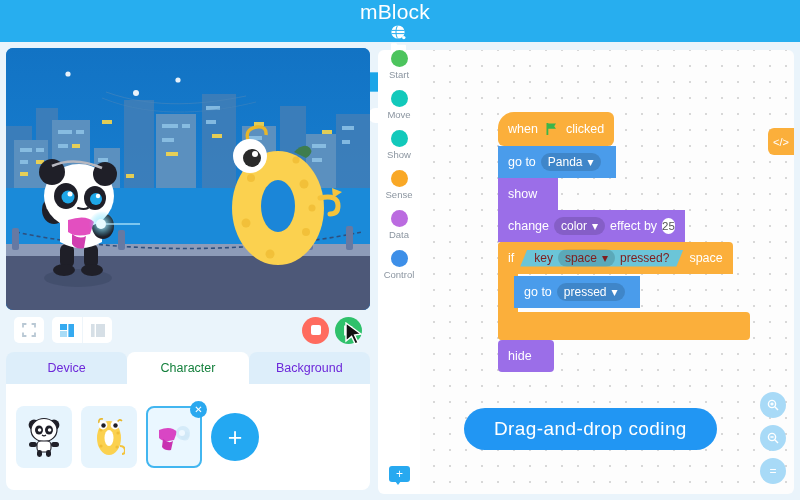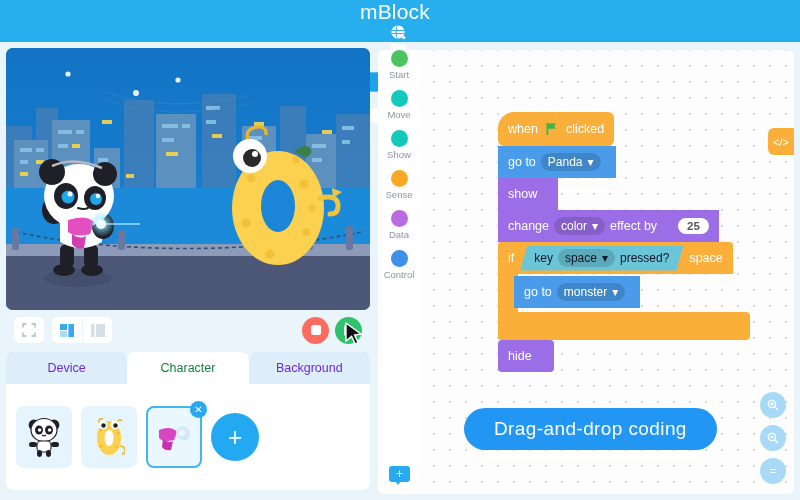--- a/index.html
+++ b/index.html
@@ -149,25 +149,25 @@
     border-radius: 0; cursor: grab;
   }
   .blk-orange { background: #fbaf3b; }
   .blk-blue   { background: #4a9ceb; }
   .blk-purple { background: #9b6ee8; }
   .drop {
     background: rgba(0,0,0,.14); border-radius: 10px; padding: 2px 7px;
     margin: 0 5px; font-size: 12px; display: inline-flex; align-items: center; gap: 5px;
   }
   .numoval {
-    background: #fff; color: #555; border-radius: 10px; padding: 2px 9px;
-    font-size: 11.5px; margin-left: 21px; font-weight: bold;
+    background: #fff; color: #555; border-radius: 10px; padding: 2px 0;
+    font-size: 11.5px; margin-left: 5px;
   }
   .hexcond {
-    background: #6bc5d8; color: #0f172a; font-size: 12px; height: 25px;
+    background: #6bc5d8; color: #7f1d1d; font-size: 12px; height: 17px;
     display: flex; align-items: center; padding: 0 14px; margin: 0 6px;
     clip-path: polygon(7px 0, 100% 0, calc(100% - 7px) 100%, 0 100%);
   }
   .cbody { position: absolute; background: #fbaf3b; }
   .codetab {
     position: absolute; right: 0; top: 78px; width: 26px; height: 27px;
     background: #fbaf3b; border-radius: 6px 0 0 6px; color: #fff;
     font-size: 11px; display: flex; align-items: center; justify-content: center;
     cursor: pointer; z-index: 5;
   }
@@ -559,21 +559,21 @@
             <span>▾</span>
           </span>
           <span>pressed?</span>
         </span>
         <span>space</span>
       </div>
 
       <div class="blk blk-blue" style="left:94px; top:226px; height:32px;">
         <span>go to</span>
         <span class="drop">
-          <span>monster</span>
+          <span>pressed</span>
           <span>▾</span>
         </span>
       </div>
 
       <div class="blk blk-purple" style="left:78px; top:290px; height:32px; width:56px; border-radius:4px;">
         <span>hide</span>
       </div>
     </div>
 
     <div class="banner">Drag-and-drop coding</div>

